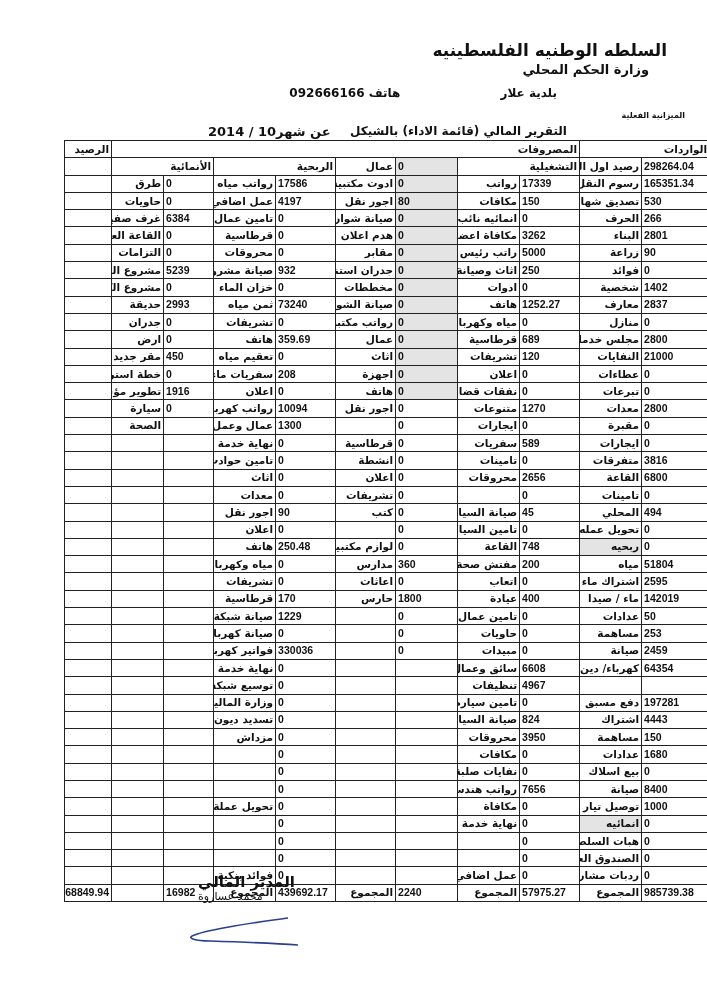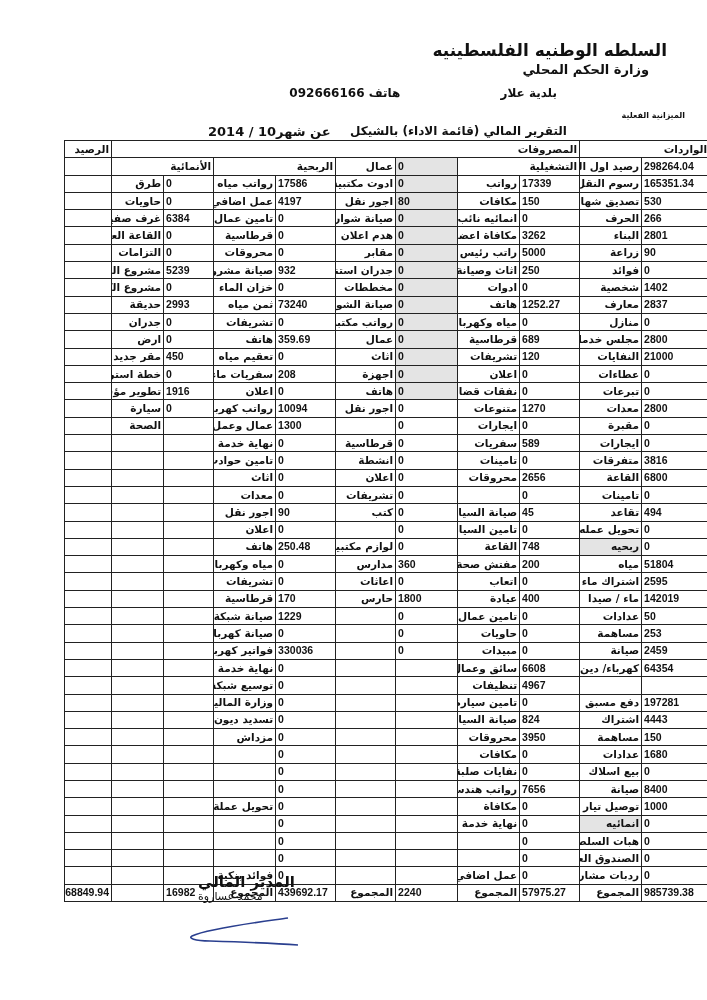--- a/index.html
+++ b/index.html
@@ -309,21 +309,21 @@
         <td class="num">0</td>
         <td class="lbl">تشريفات</td>
         <td class="num">0</td>
         <td class="lbl">معدات</td>
         <td class="num"></td>
         <td class="lbl"></td>
         <td></td>
       </tr>
       <tr>
         <td class="num">494</td>
-        <td class="lbl">تقاعد</td>
+        <td class="lbl">المحلي</td>
         <td class="num">45</td>
         <td class="lbl sm">صيانة السياره</td>
         <td class="num">0</td>
         <td class="lbl">كتب</td>
         <td class="num">90</td>
         <td class="lbl">اجور نقل</td>
         <td class="num"></td>
         <td class="lbl"></td>
         <td></td>
       </tr>

